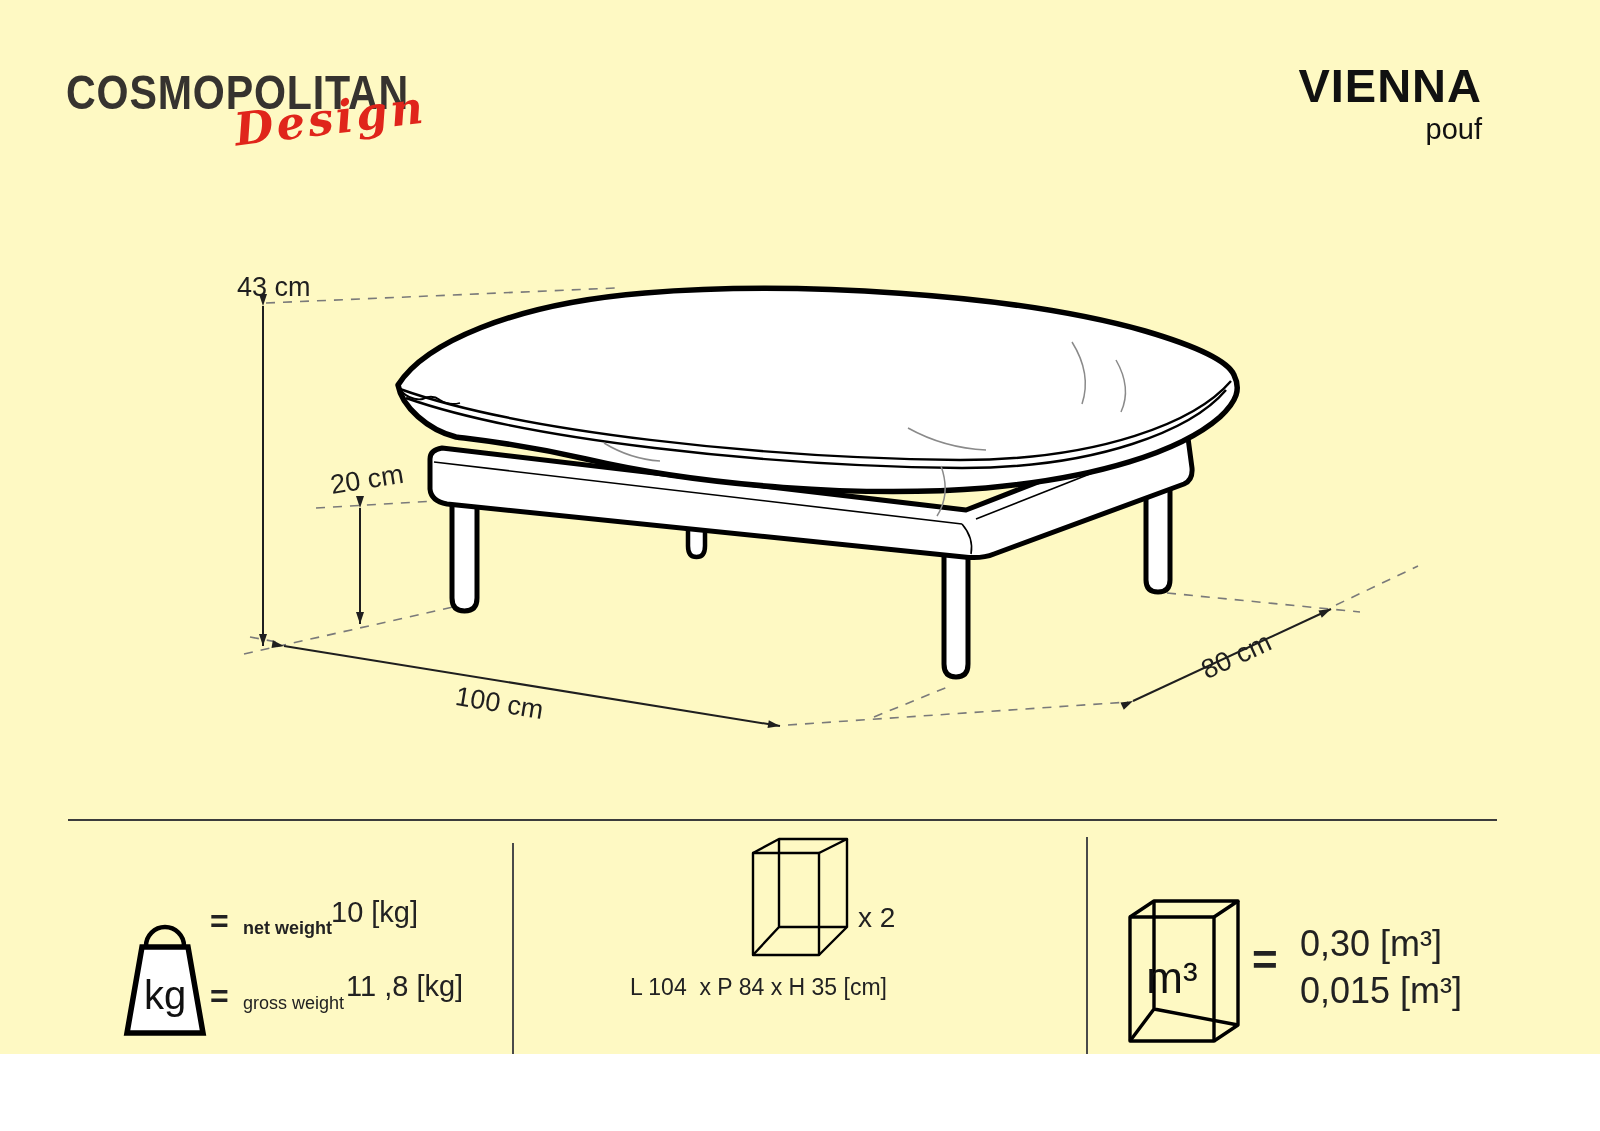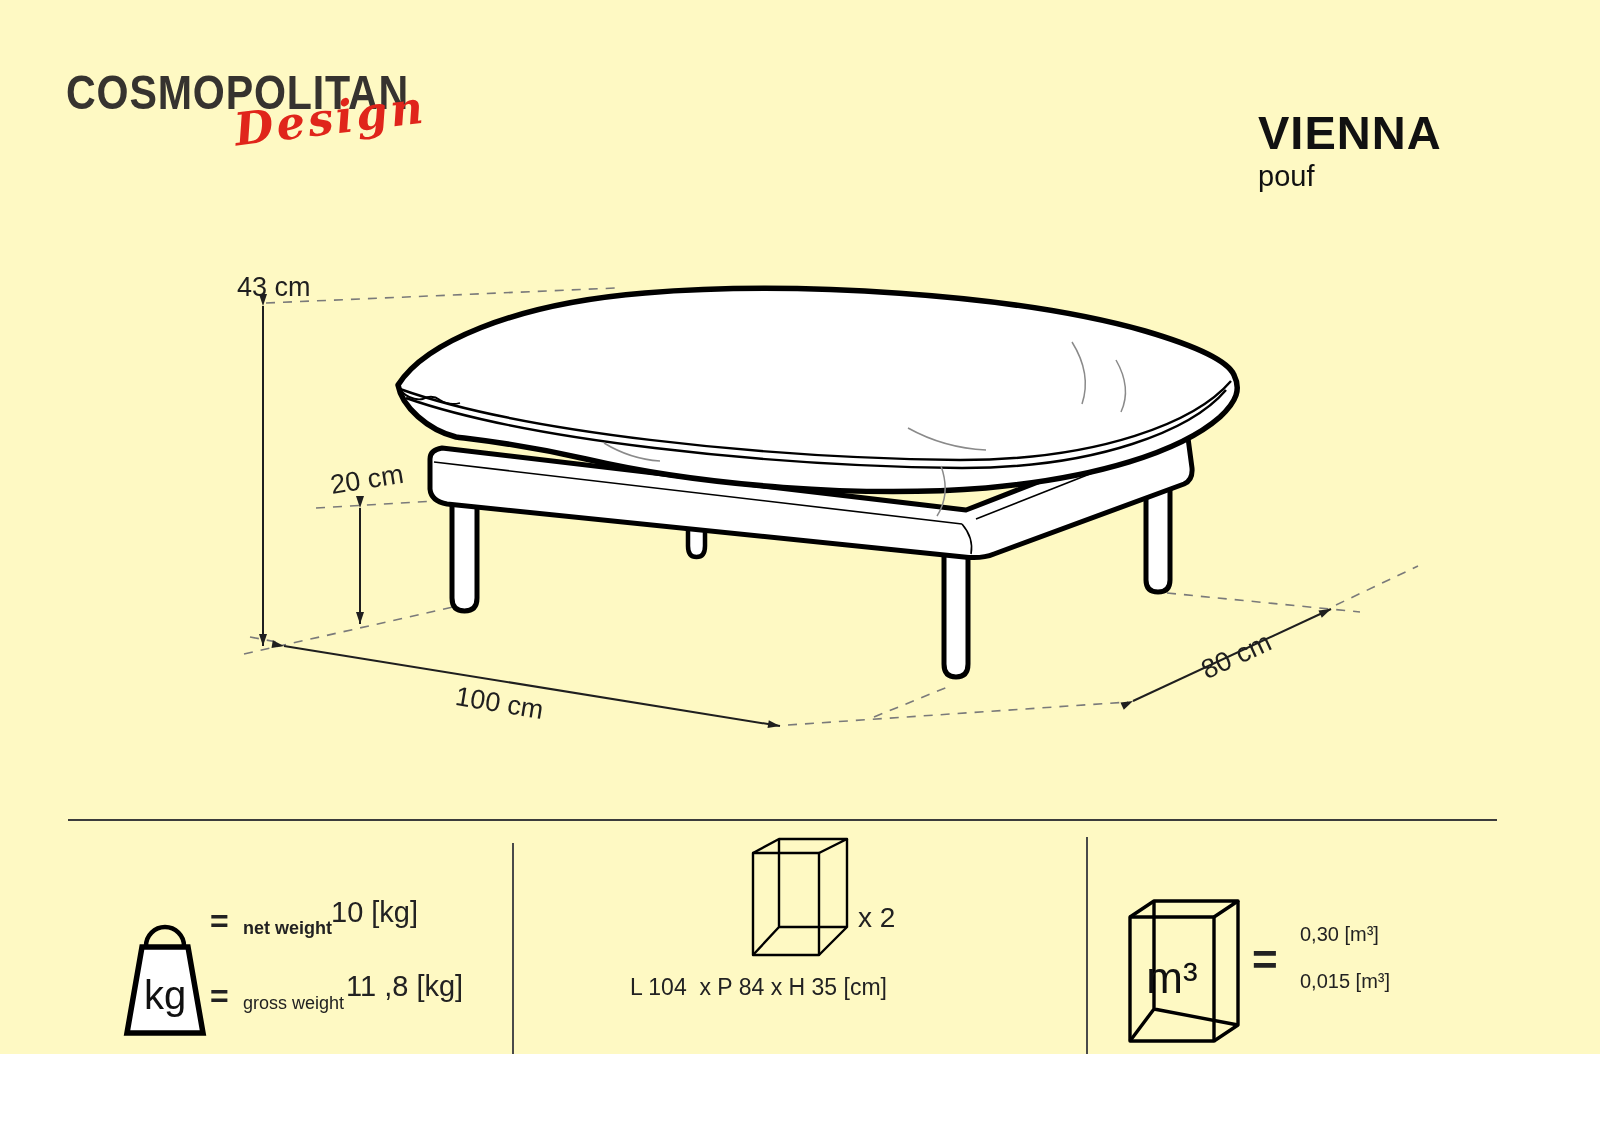--- a/index.html
+++ b/index.html
@@ -11,39 +11,39 @@
   .logo{position:absolute;left:66px;top:64px;width:420px;height:90px;}
   .logo-brand{
     display:inline-block;font-weight:700;font-size:49px;letter-spacing:1px;color:#36332f;
     transform:scaleX(0.84);transform-origin:left top;white-space:nowrap;
   }
   .logo-script{
     position:absolute;left:168px;top:28px;font-family:"DejaVu Serif",serif;
     font-style:italic;font-weight:700;font-size:45px;color:#e0251b;
     transform:rotate(-7deg);letter-spacing:3px;white-space:nowrap;
   }
-  .product{position:absolute;left:1258px;top:58px;width:224px;text-align:left;margin-top:47px;}
+  .product{position:absolute;left:1258px;top:58px;width:224px;text-align:right;}
   .product-name{font-weight:700;font-size:47px;letter-spacing:1px;color:#111;}
   .product-type{font-size:29px;margin-top:0px;color:#111;}
   
   .diagram-svg{position:absolute;left:0;top:0;width:1600px;height:1131px;}
   .dim-label{font-family:"Liberation Sans","DejaVu Sans",sans-serif;font-size:27px;fill:#1f1f1f;}
   
   .rule-h{position:absolute;left:68px;top:819px;width:1429px;height:2px;background:#3c3c3c;}
   .rule-v{position:absolute;width:2px;background:#4a4a4a;}
   .rule-v1{left:512px;top:843px;height:232px;}
   .rule-v2{left:1086px;top:837px;height:230px;}
   .spec-text{position:absolute;white-space:pre;}
   .eq{font-weight:700;font-size:32px;color:#222;}
   .small-label{font-size:18px;color:#222;}
   .big-val{font-size:29px;color:#222;}
   .pack-line{font-size:23px;color:#222;width:340px;text-align:left;}
   .x2{font-size:28px;color:#222;}
   .vol-eq{font-weight:700;font-size:44px;color:#222;}
-  .vol-val{font-size:20px;color:#222;}
+  .vol-val{font-size:36px;color:#222;}
   .icon-svg{position:absolute;}
 </style>
 </head>
 <body>
 
 <div class="page">
 
   <div class="logo">
     <span class="logo-brand">COSMOPOLITAN</span>
     <span class="logo-script">Design</span>

